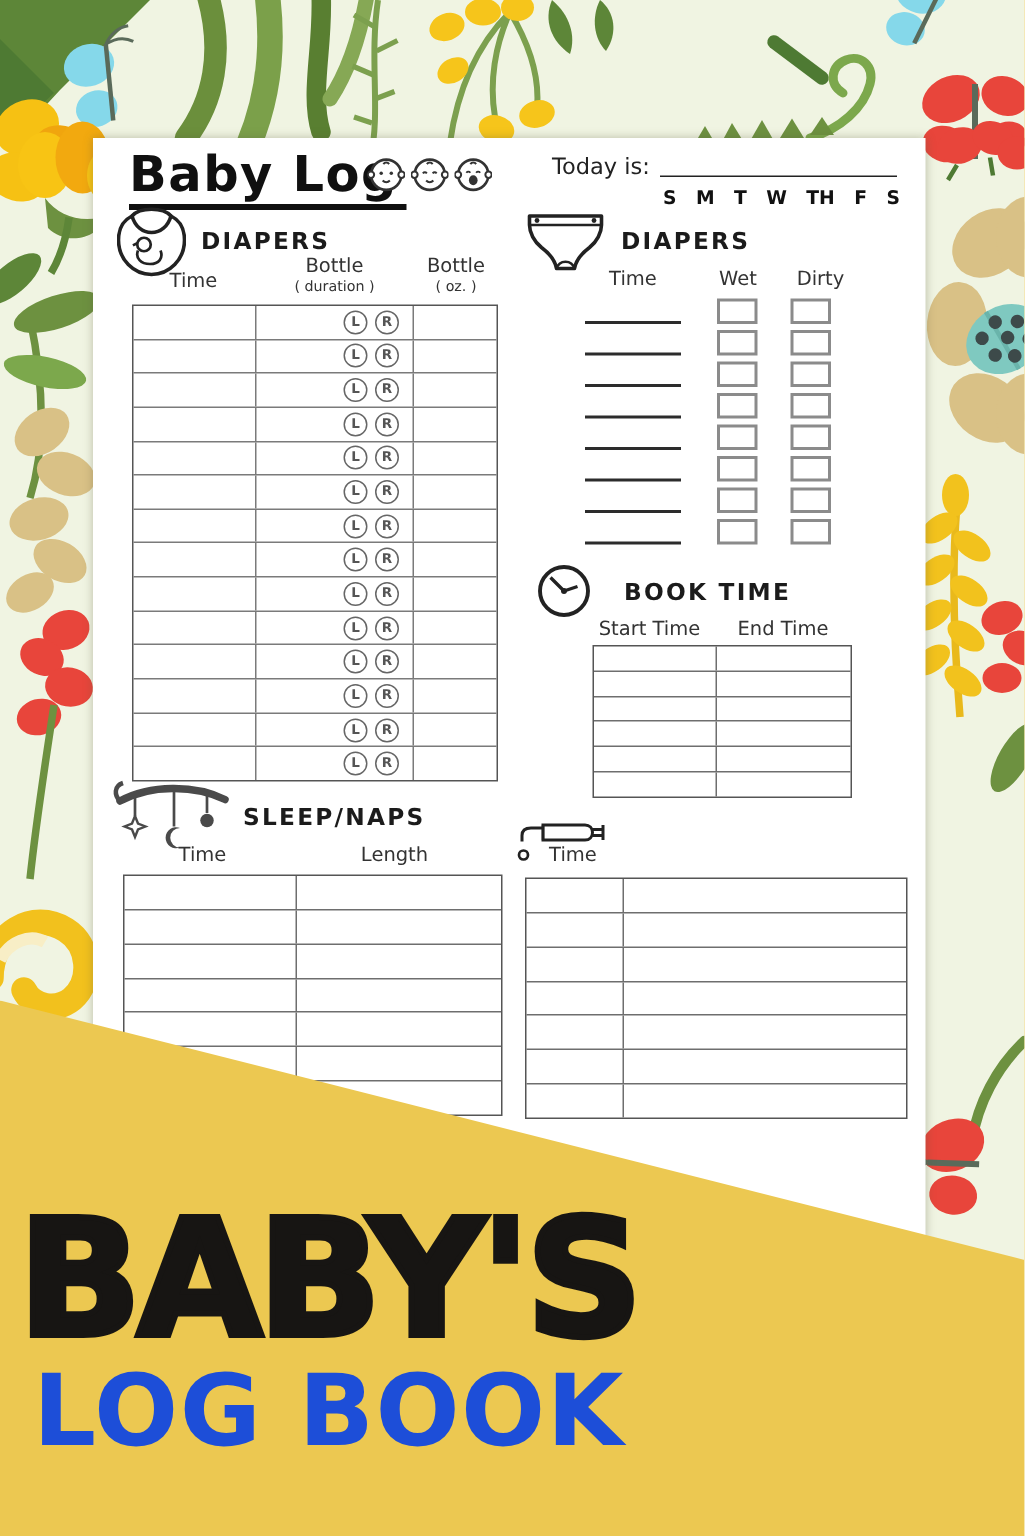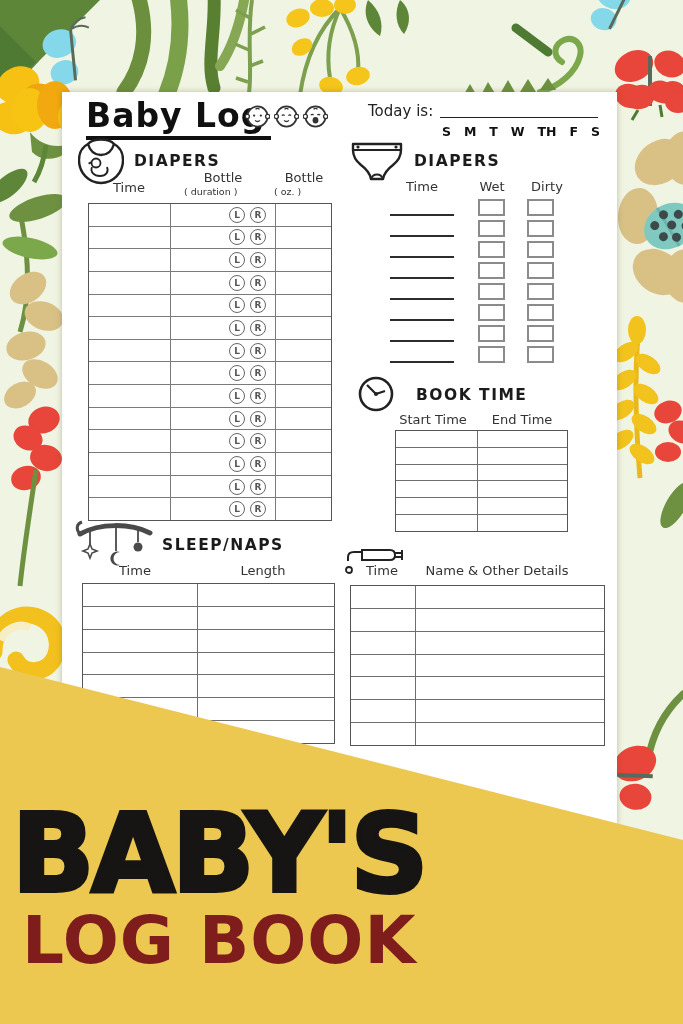--- a/index.html
+++ b/index.html
@@ -15,21 +15,21 @@
   .title{left:24px;top:6px;font-size:33px;font-weight:bold;letter-spacing:1px;color:#101010;
          border-bottom:4px solid #101010;padding:0 6px 1px 0;line-height:1.12}
   .faces{left:183px;top:12px;display:flex;gap:4px}
   .today{left:306px;top:10px;font-size:15px;color:#222}
   .today-line{left:378px;top:10px;width:158px;height:16px;border-bottom:1.6px solid #222}
   .days{left:380px;top:32px;width:158px;display:flex;justify-content:space-between;
         font-size:12.5px;font-weight:bold;color:#111}
 
   .sec-label{font-weight:bold;font-size:15.5px;letter-spacing:1.5px;color:#1b1b1b;white-space:nowrap}
   .col-h{font-size:13px;color:#333;text-align:center}
-  .col-sub{font-size:9.5px;color:#333;text-align:left}
+  .col-sub{font-size:9.5px;color:#333;text-align:center}
 
   
   #feeding-rows{left:26px;top:111px;width:244px;height:318px;border:1.6px solid #555;
                 display:flex;flex-direction:column}
   .f-row{flex:1;display:flex;border-bottom:1px solid #7a7a7a}
   .f-row:last-child{border-bottom:none}
   .f-cell.time{width:82px;border-right:1px solid #7a7a7a}
   .f-cell.breast{width:105px;border-right:1px solid #7a7a7a;display:flex;align-items:center;
                  justify-content:flex-end;gap:5px;padding-right:9px}
   .f-cell.bottle{flex:1}
@@ -71,21 +71,21 @@
   .sh-time{left:45px;top:471px;width:56px} .sh-length{left:168px;top:471px;width:66px}
   .icon-meds{left:282px;top:448px} .label-meds{left:354px;top:456px}
   .mh-time{left:292px;top:471px;width:56px} .mh-details{left:338px;top:471px;width:194px}
 
   
   .banner{position:absolute;left:0;top:0;width:683px;height:1024px;z-index:3;background:#ecc851;
           clip-path:polygon(0 667px,100% 840px,100% 100%,0 100%)}
   .cover-title{position:absolute;left:12px;top:800px;font-size:108px;font-weight:bold;
                letter-spacing:-3px;color:#171513;-webkit-text-stroke:4px #171513;line-height:1}
   .cover-subtitle{position:absolute;left:22px;top:908px;font-size:66px;font-weight:bold;
-                  letter-spacing:1px;color:#7f1d1d;line-height:1}
+                  letter-spacing:1px;color:#1d4ed8;line-height:1}
 </style>
 </head>
 <body>
 
 <div class="stage">
 
   <svg class="bg" width="683" height="1024" viewBox="0 0 683 1024">
     <g>
       <path d="M0,0 L100,0 L40,60 L16,86 L0,70 Z" fill="#5d8638"></path>
       <path d="M0,26 L36,62 L0,96 Z" fill="#4e7a33"></path>
@@ -549,21 +549,20 @@
     <span class="abs icon-meds">
       <svg width="64" height="38" viewBox="0 0 64 38">
         <path d="M18,10 H46 C49,10 51,12 51,15 C51,18 49,20 46,20 H18 Z" fill="#fff" stroke="#222" stroke-width="2"></path>
         <path d="M18,12 H10 C6,12 4,14 4,17 L4,21" stroke="#222" stroke-width="2" fill="none"></path>
         <path d="M18,10 V20" stroke="#222" stroke-width="1.6"></path>
         <path d="M51,13 H58 M51,17 H58 M58,10 V20" stroke="#222" stroke-width="2" fill="none"></path>
         <circle cx="5" cy="30" r="3" fill="none" stroke="#222" stroke-width="1.8"></circle>
       </svg>
     </span>
     <div class="abs col-h mh-time">Time</div>
-    <div class="abs col-h mh-details">Name &amp; Other Details</div>
     <div class="abs grid-table" id="meds-rows">
         <div class="g-row">
           <div class="g-cell left"></div>
           <div class="g-cell right"></div>
         </div>
         <div class="g-row">
           <div class="g-cell left"></div>
           <div class="g-cell right"></div>
         </div>
         <div class="g-row">

